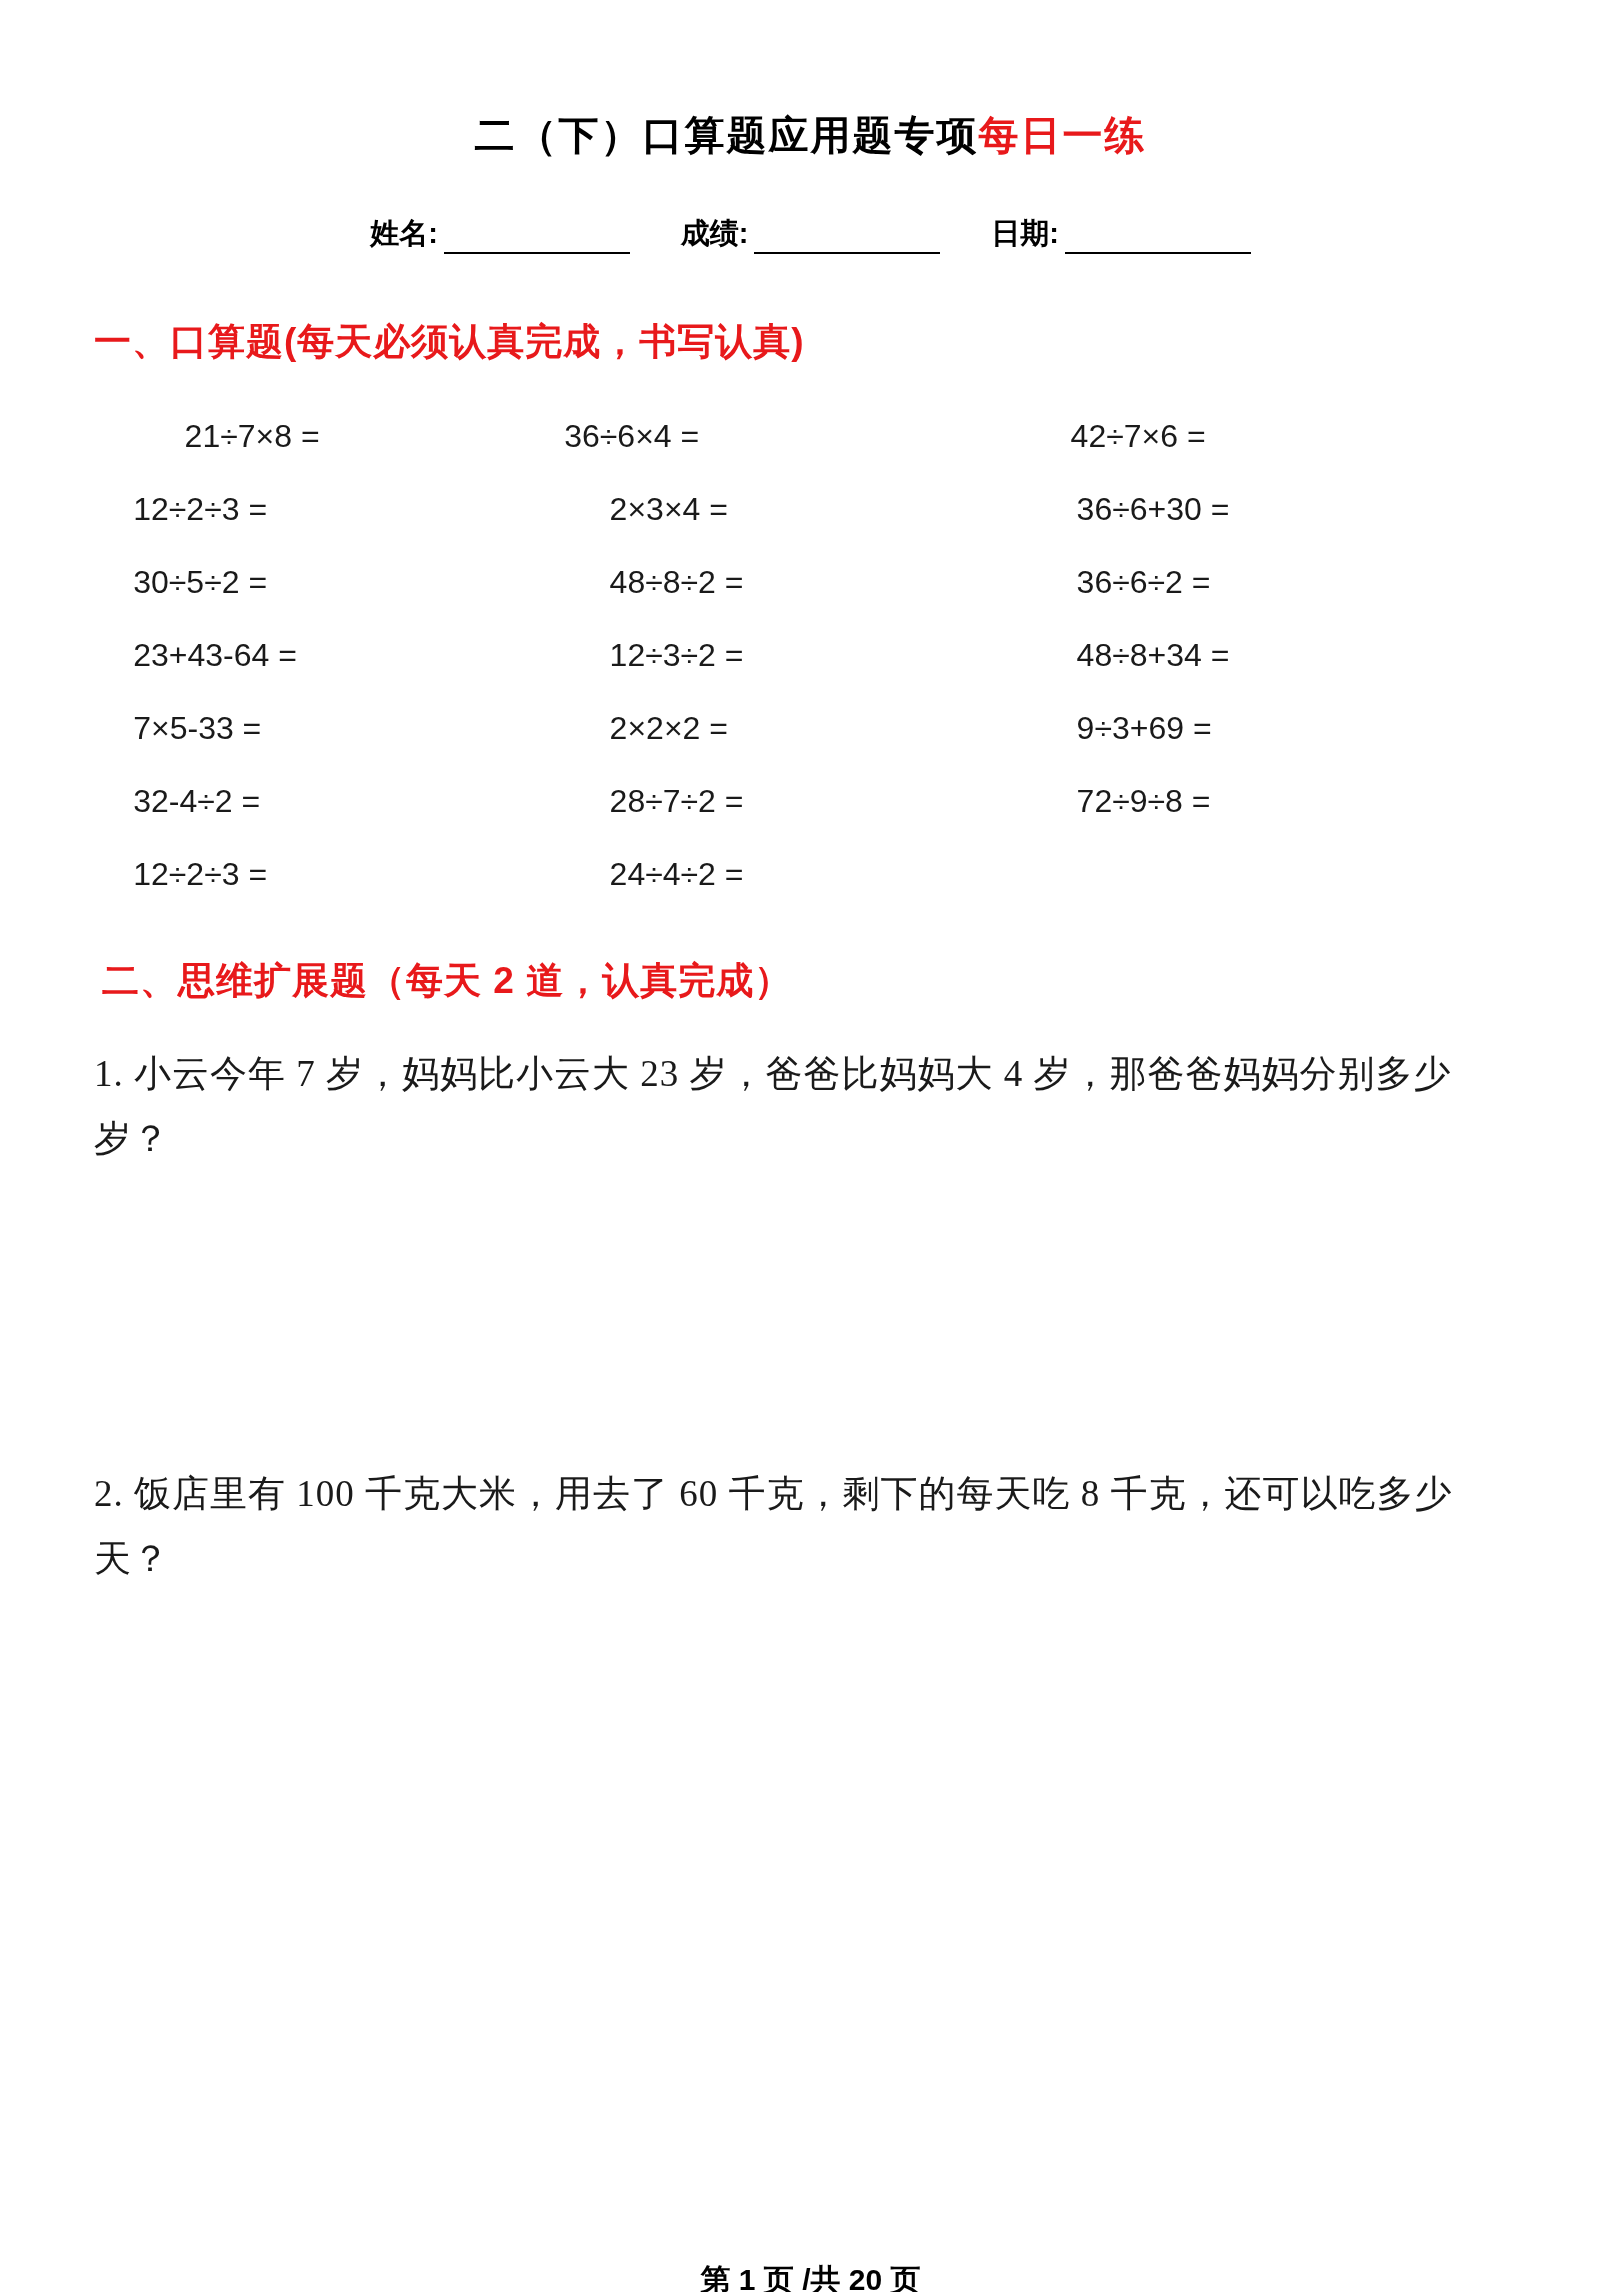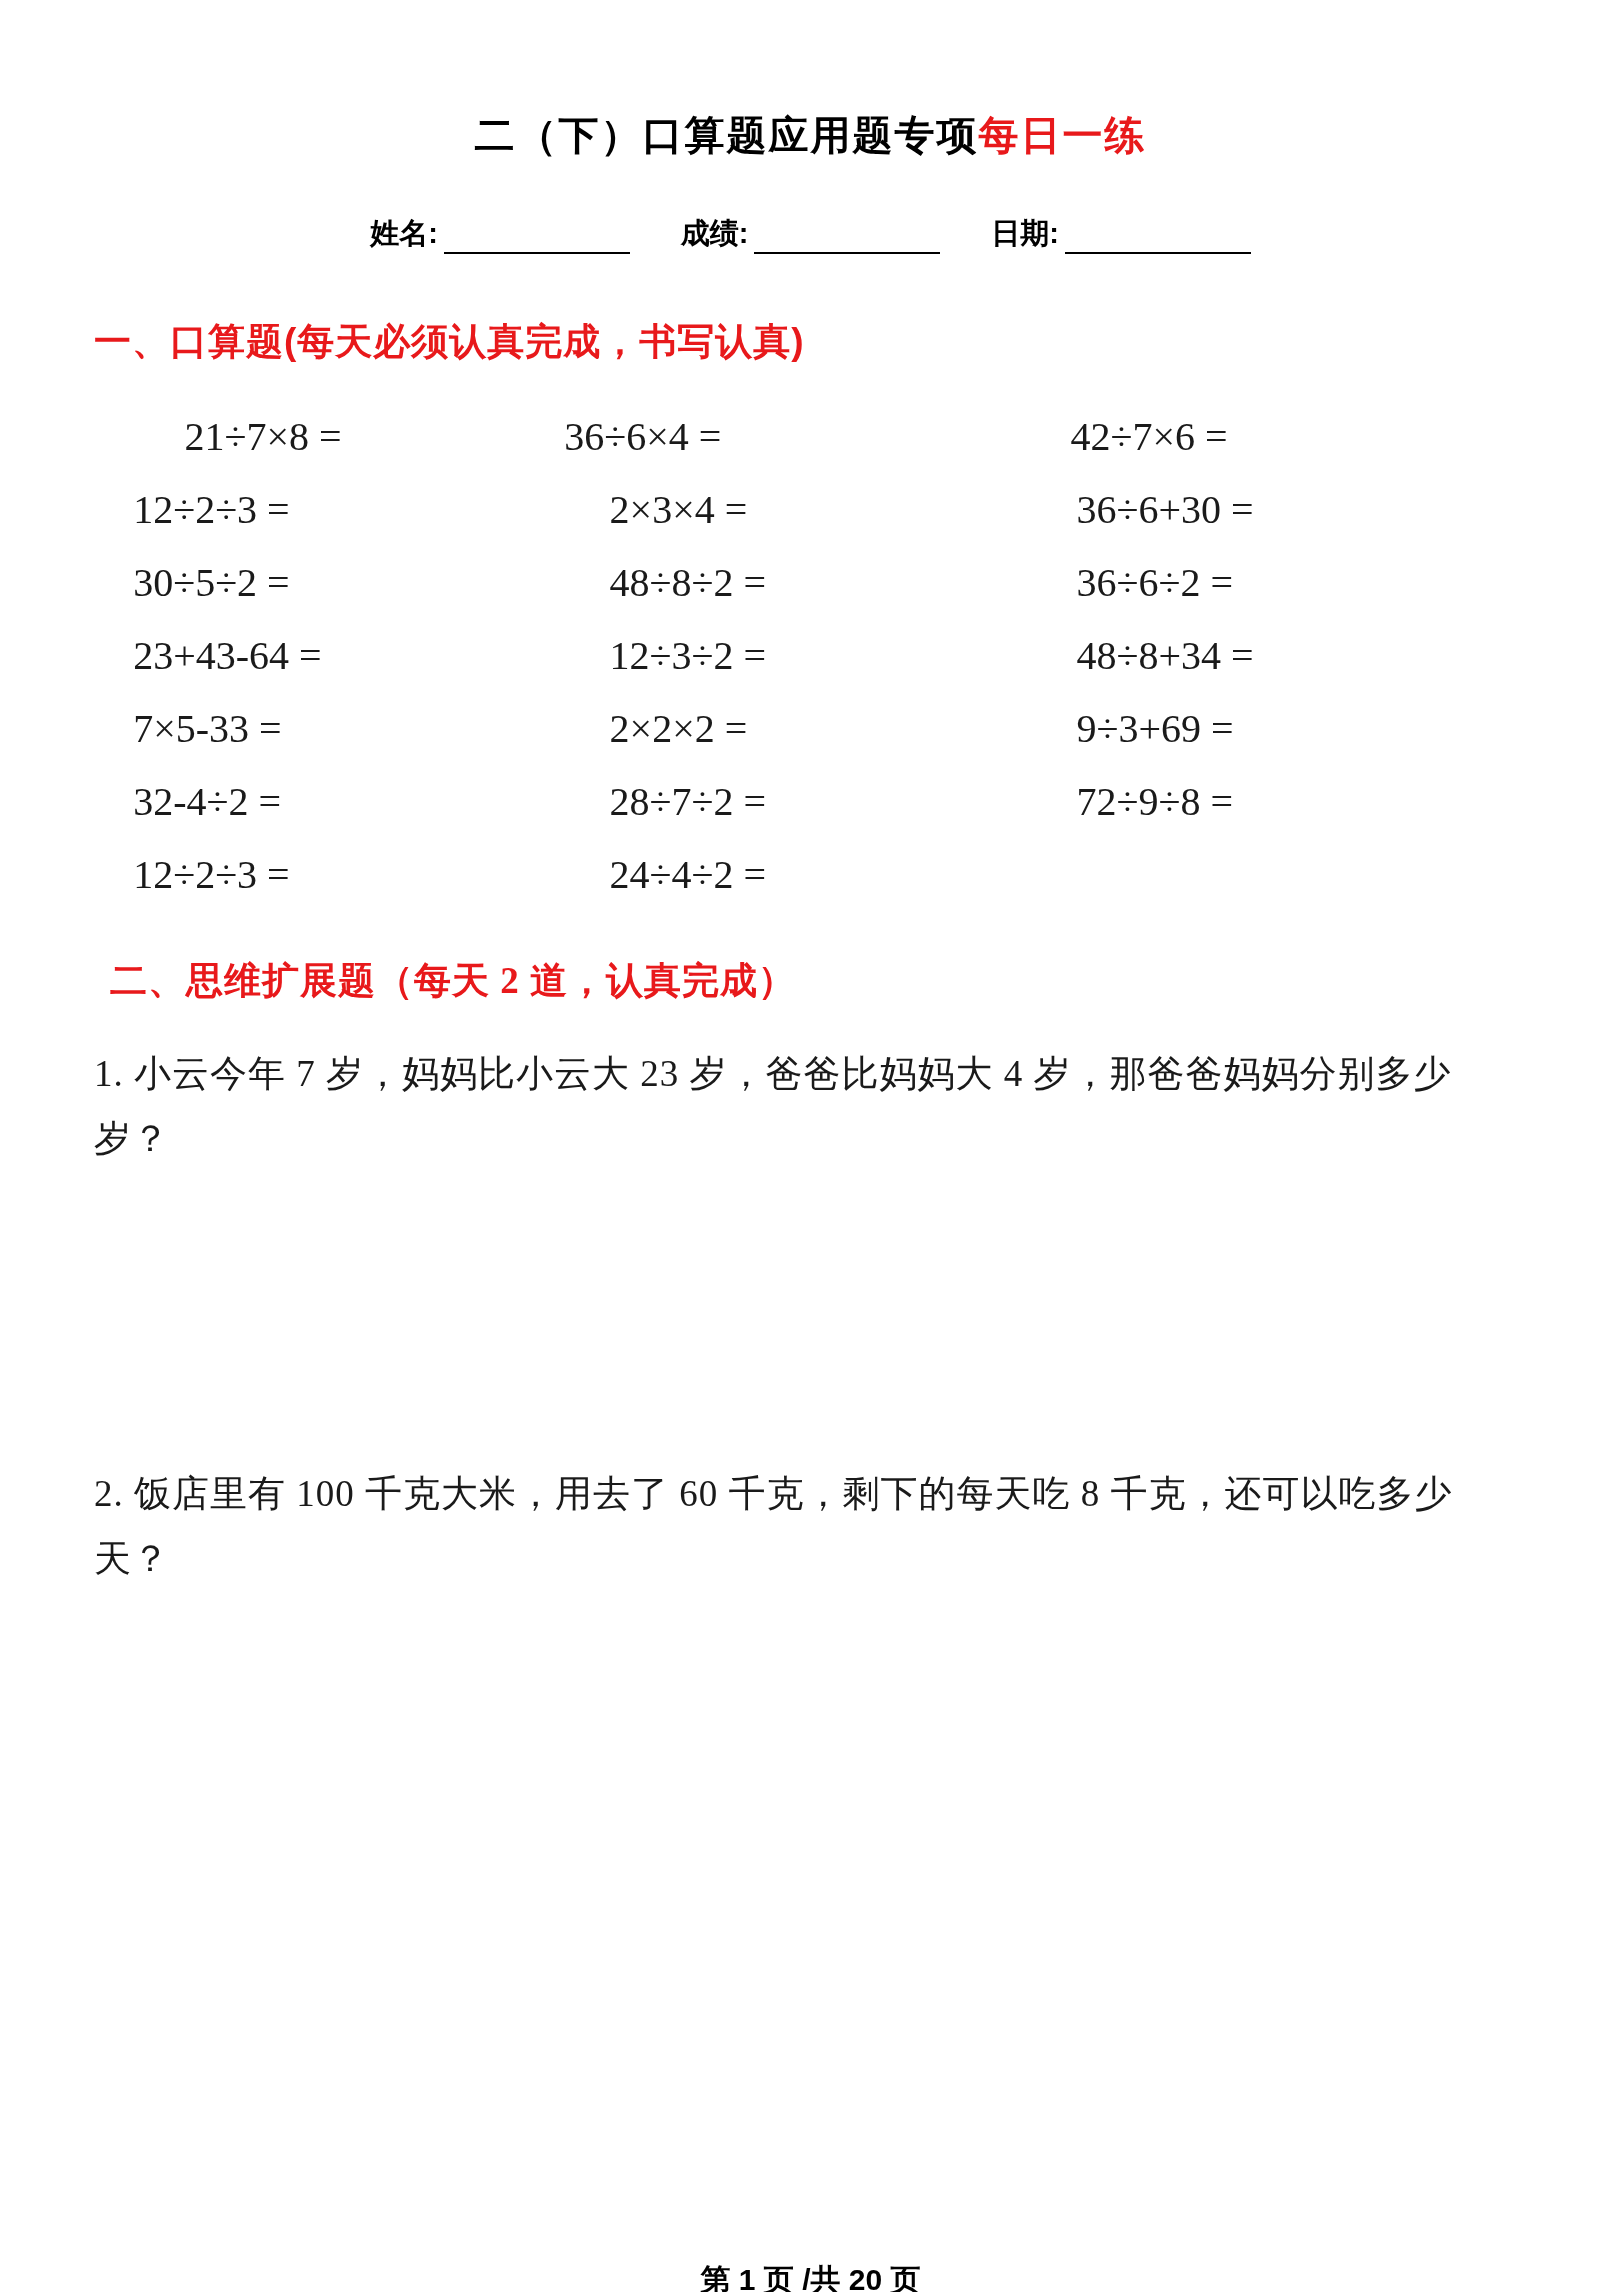--- a/index.html
+++ b/index.html
@@ -64,33 +64,33 @@
   
   .section-heading {
     color: #e8191b;
     font-family: "Liberation Sans", "DejaVu Sans", sans-serif;
     font-weight: bold;
     font-size: 37px;
     letter-spacing: 1px;
     white-space: nowrap;
   }
   #heading-1 { margin-top: 63px; margin-left: 0px; }
-  #heading-2 { margin-top: 45px; margin-left: 16px; font-family: Liberation Serif, serif; }
+  #heading-2 { margin-top: 45px; margin-left: 8px; }
 
   
   .calc-grid {
     margin-top: 33px;
     margin-left: 19.6px;
     display: grid;
     grid-template-columns: 431px 461px auto;
     row-gap: 0px;
   }
   .calc-cell {
-    font-family: Liberation Serif, serif;
-    font-size: 40px;
+    font-family: Liberation Sans, sans-serif;
+    font-size: 32px;
     line-height: 73px;
     white-space: nowrap;
     color: #1a1a1a;
   }
   .calc-col-0 { padding-left: 71px; }
   .calc-col-1 { padding-left: 19.6px; }
   .calc-col-2 { padding-left: 65px; }
 
   
   .word-problems {

